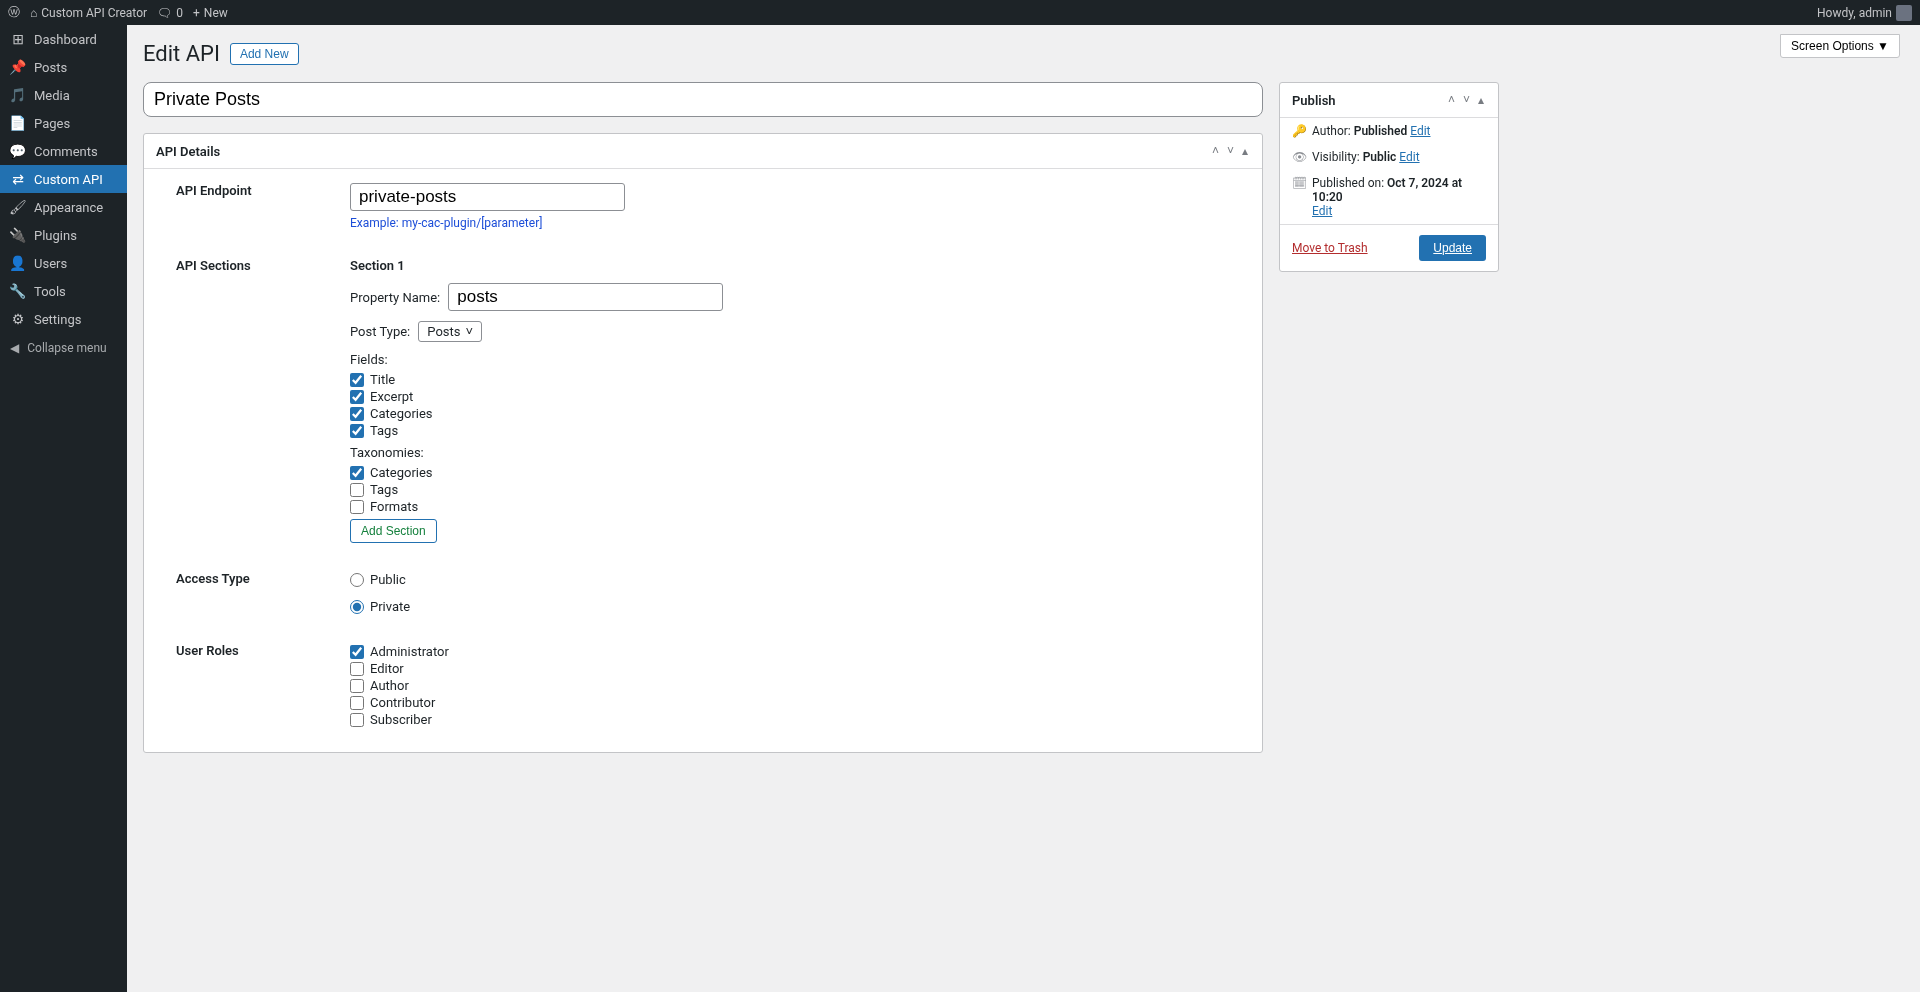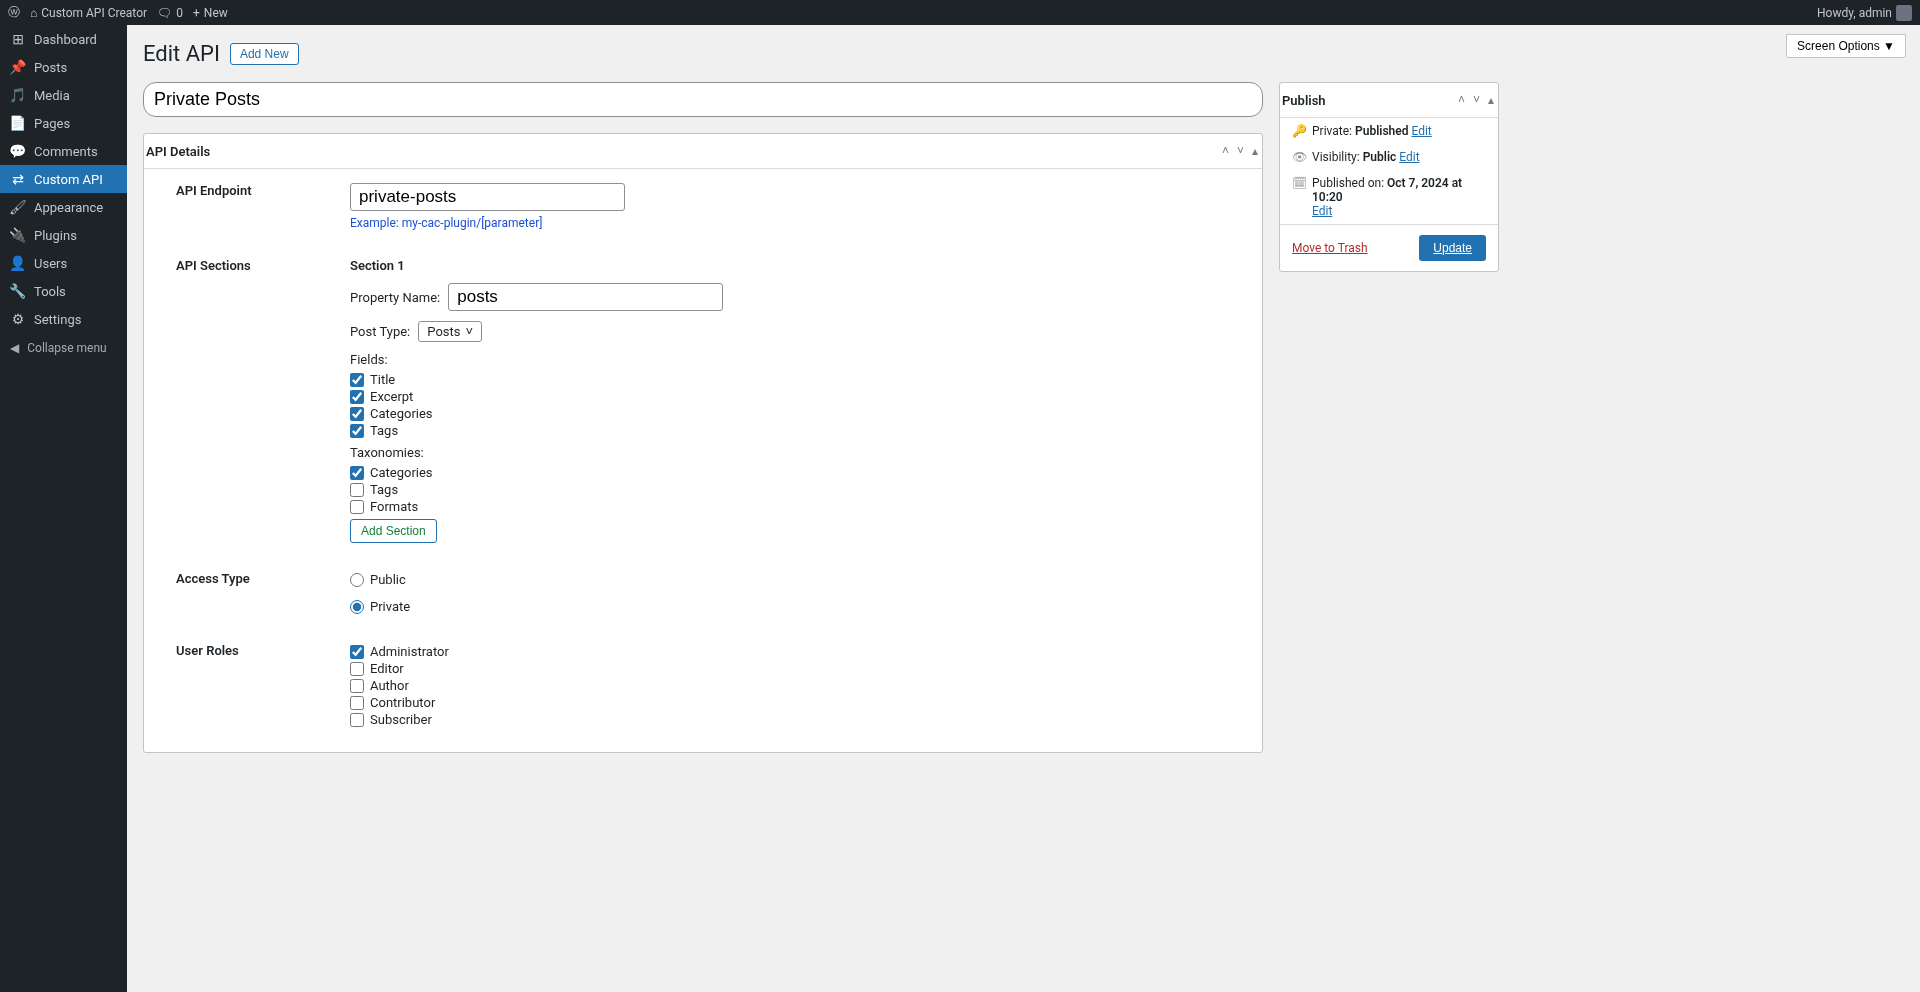--- a/index.html
+++ b/index.html
@@ -17,30 +17,30 @@
 #sidebar .menu-item.active { background: #2271b1; color: #fff; position: relative; }
 #sidebar .menu-item.active::after { content: ""; position: absolute; right: -8px; top: 50%; transform: translateY(-50%); border: 8px solid transparent; border-right-color: #f0f0f1; }
 #sidebar .icon { width: 16px; height: 16px; display: inline-flex; align-items: center; justify-content: center; font-size: 14px; }
 #sidebar .collapse { display: flex; align-items: center; gap: 8px; padding: 8px 10px; cursor: pointer; color: #a7aaad; font-size: 12px; }
 
 
 #main { margin-left: 127px; margin-top: 25px; padding: 16px; }
 .header-row { display: flex; align-items: center; gap: 10px; margin-bottom: 12px; }
 .header-row h1 { font-size: 22px; font-weight: 400; }
 .add-new-btn { border: 1px solid #2271b1; color: #2271b1; background: #fff; padding: 3px 9px; font-size: 12px; border-radius: 3px; cursor: pointer; }
-.screen-options { position: absolute; right: 14px; top: 34px; background: #fff; border: 1px solid #c3c4c7; border-radius: 0 0 3px 3px; padding: 4px 10px; font-size: 12px; cursor: pointer; }
-
-#title-input { width: 100%; max-width: 1120px; padding: 6px 10px; font-size: 18px; border: 1px solid #8c8f94; border-radius: 13px; background: #fff; }
+.screen-options { position: absolute; right: 20px; top: 34px; background: #fff; border: 1px solid #c3c4c7; border-radius: 0 0 3px 3px; padding: 4px 10px; font-size: 12px; cursor: pointer; }
+
+#title-input { width: 100%; max-width: 1120px; padding: 6px 10px; font-size: 18px; border: 1px solid #8c8f94; border-radius: 8px; background: #fff; }
 
 .layout { display: flex; gap: 16px; margin-top: 16px; }
 .col-main { flex: 1; max-width: 1120px; }
 .col-side { width: 220px; }
 
 .metabox { background: #fff; border: 1px solid #c3c4c7; border-radius: 3px; margin-bottom: 16px; }
-.metabox-header { display: flex; justify-content: space-between; align-items: center; padding: 8px 2px; border-bottom: 1px solid #dcdcde; font-weight: 600; }
+.metabox-header { display: flex; justify-content: space-between; align-items: center; padding: 8px 12px; border-bottom: 1px solid #dcdcde; font-weight: 600; }
 .metabox-header .controls { display: flex; gap: 4px; }
 .metabox-header .ctrl-btn { background: none; border: none; cursor: pointer; color: #787c82; font-size: 12px; padding: 2px; }
 .metabox-body { padding: 14px 12px 24px; }
 
 .form-row { display: flex; align-items: flex-start; margin-bottom: 28px; }
 .form-row .label-col { width: 174px; font-weight: 600; flex-shrink: 0; margin-left: 20px; }
 .form-row .field-col { flex: 1; }
 .text-input { border: 1px solid #8c8f94; border-radius: 3px; padding: 3px 8px; font-size: 17px; background: #fff; }
 .text-input.endpoint { width: 275px; }
 .text-input.propname { width: 275px; }
@@ -272,21 +272,21 @@
         <div class="metabox-header">
           <span>Publish</span>
           <div class="controls">
             <button class="ctrl-btn"><span>˄</span></button>
             <button class="ctrl-btn"><span>˅</span></button>
             <button class="ctrl-btn"><span>▴</span></button>
           </div>
         </div>
         <div class="pub-row">
           <span class="picon">🔑</span>
-          <span><span>Private:</span> <b>Published</b> <a>Edit</a></span>
+          <span><span>Author:</span> <b>Published</b> <a>Edit</a></span>
         </div>
         <div class="pub-row">
           <span class="picon">👁</span>
           <span><span>Visibility:</span> <b>Public</b> <a>Edit</a></span>
         </div>
         <div class="pub-row">
           <span class="picon">🗓</span>
           <span><span>Published on:</span> <b>Oct 7, 2024 at 10:20</b><br><a>Edit</a></span>
         </div>
         <div class="pub-actions">

